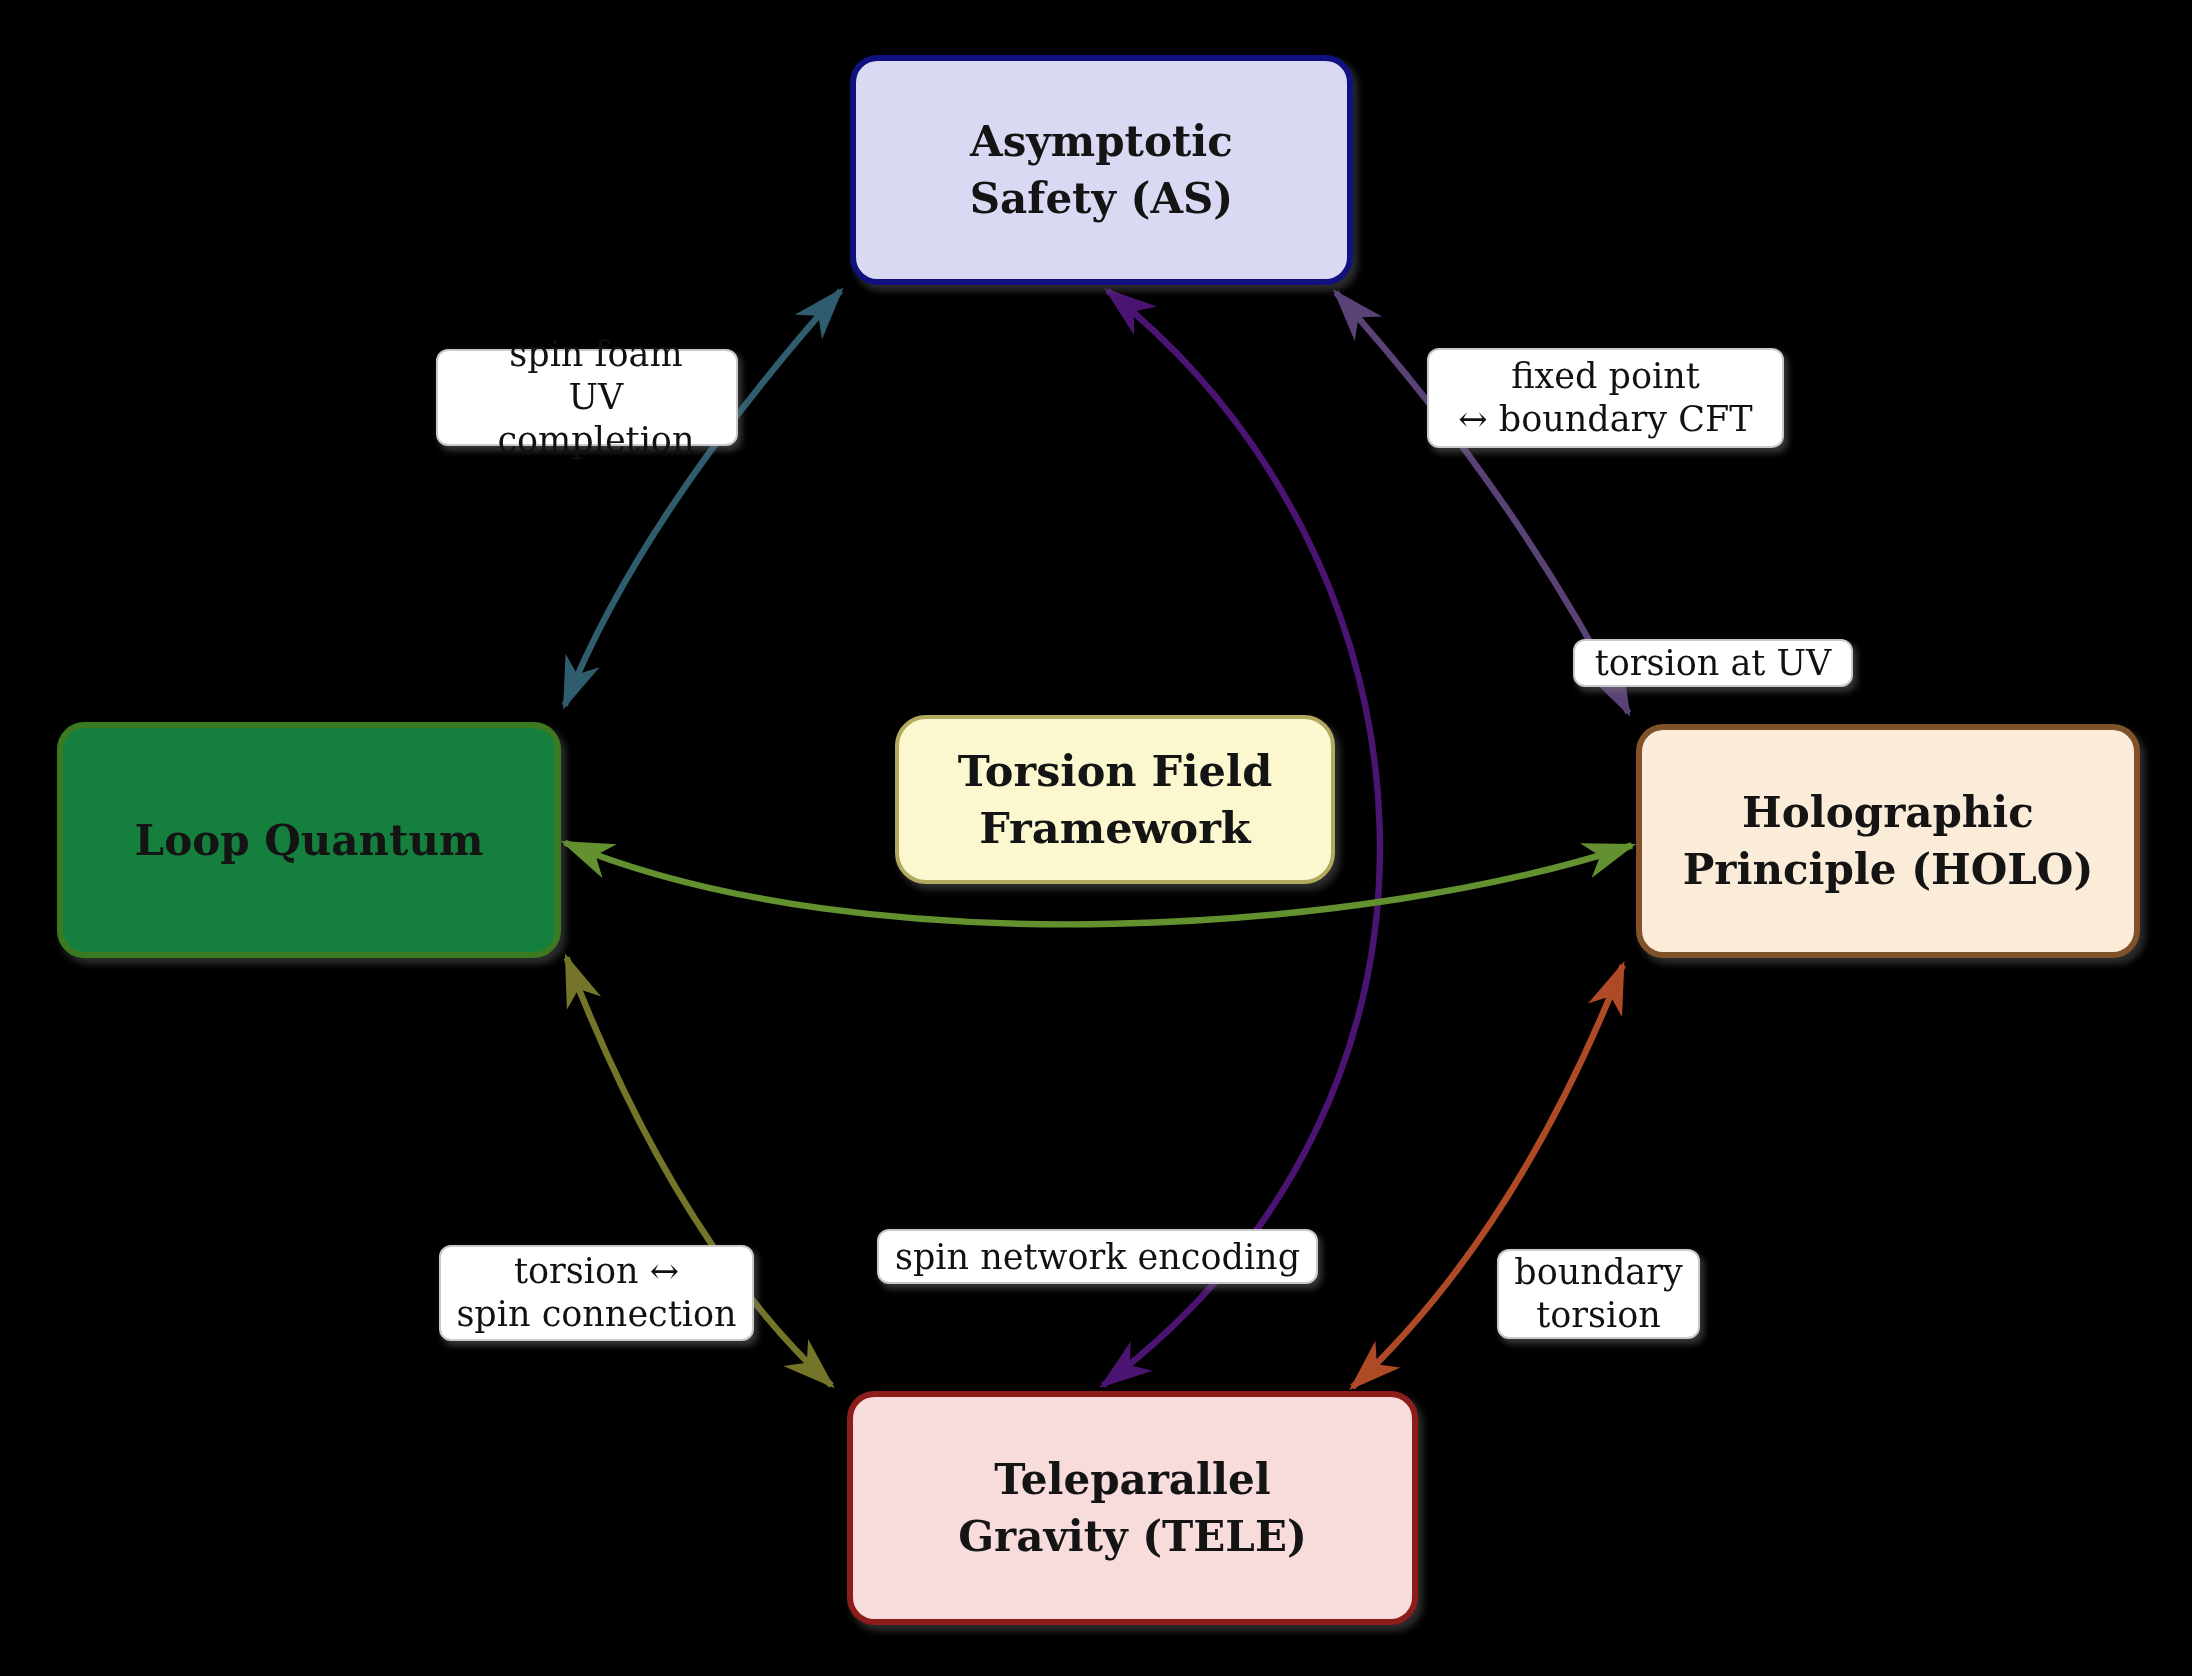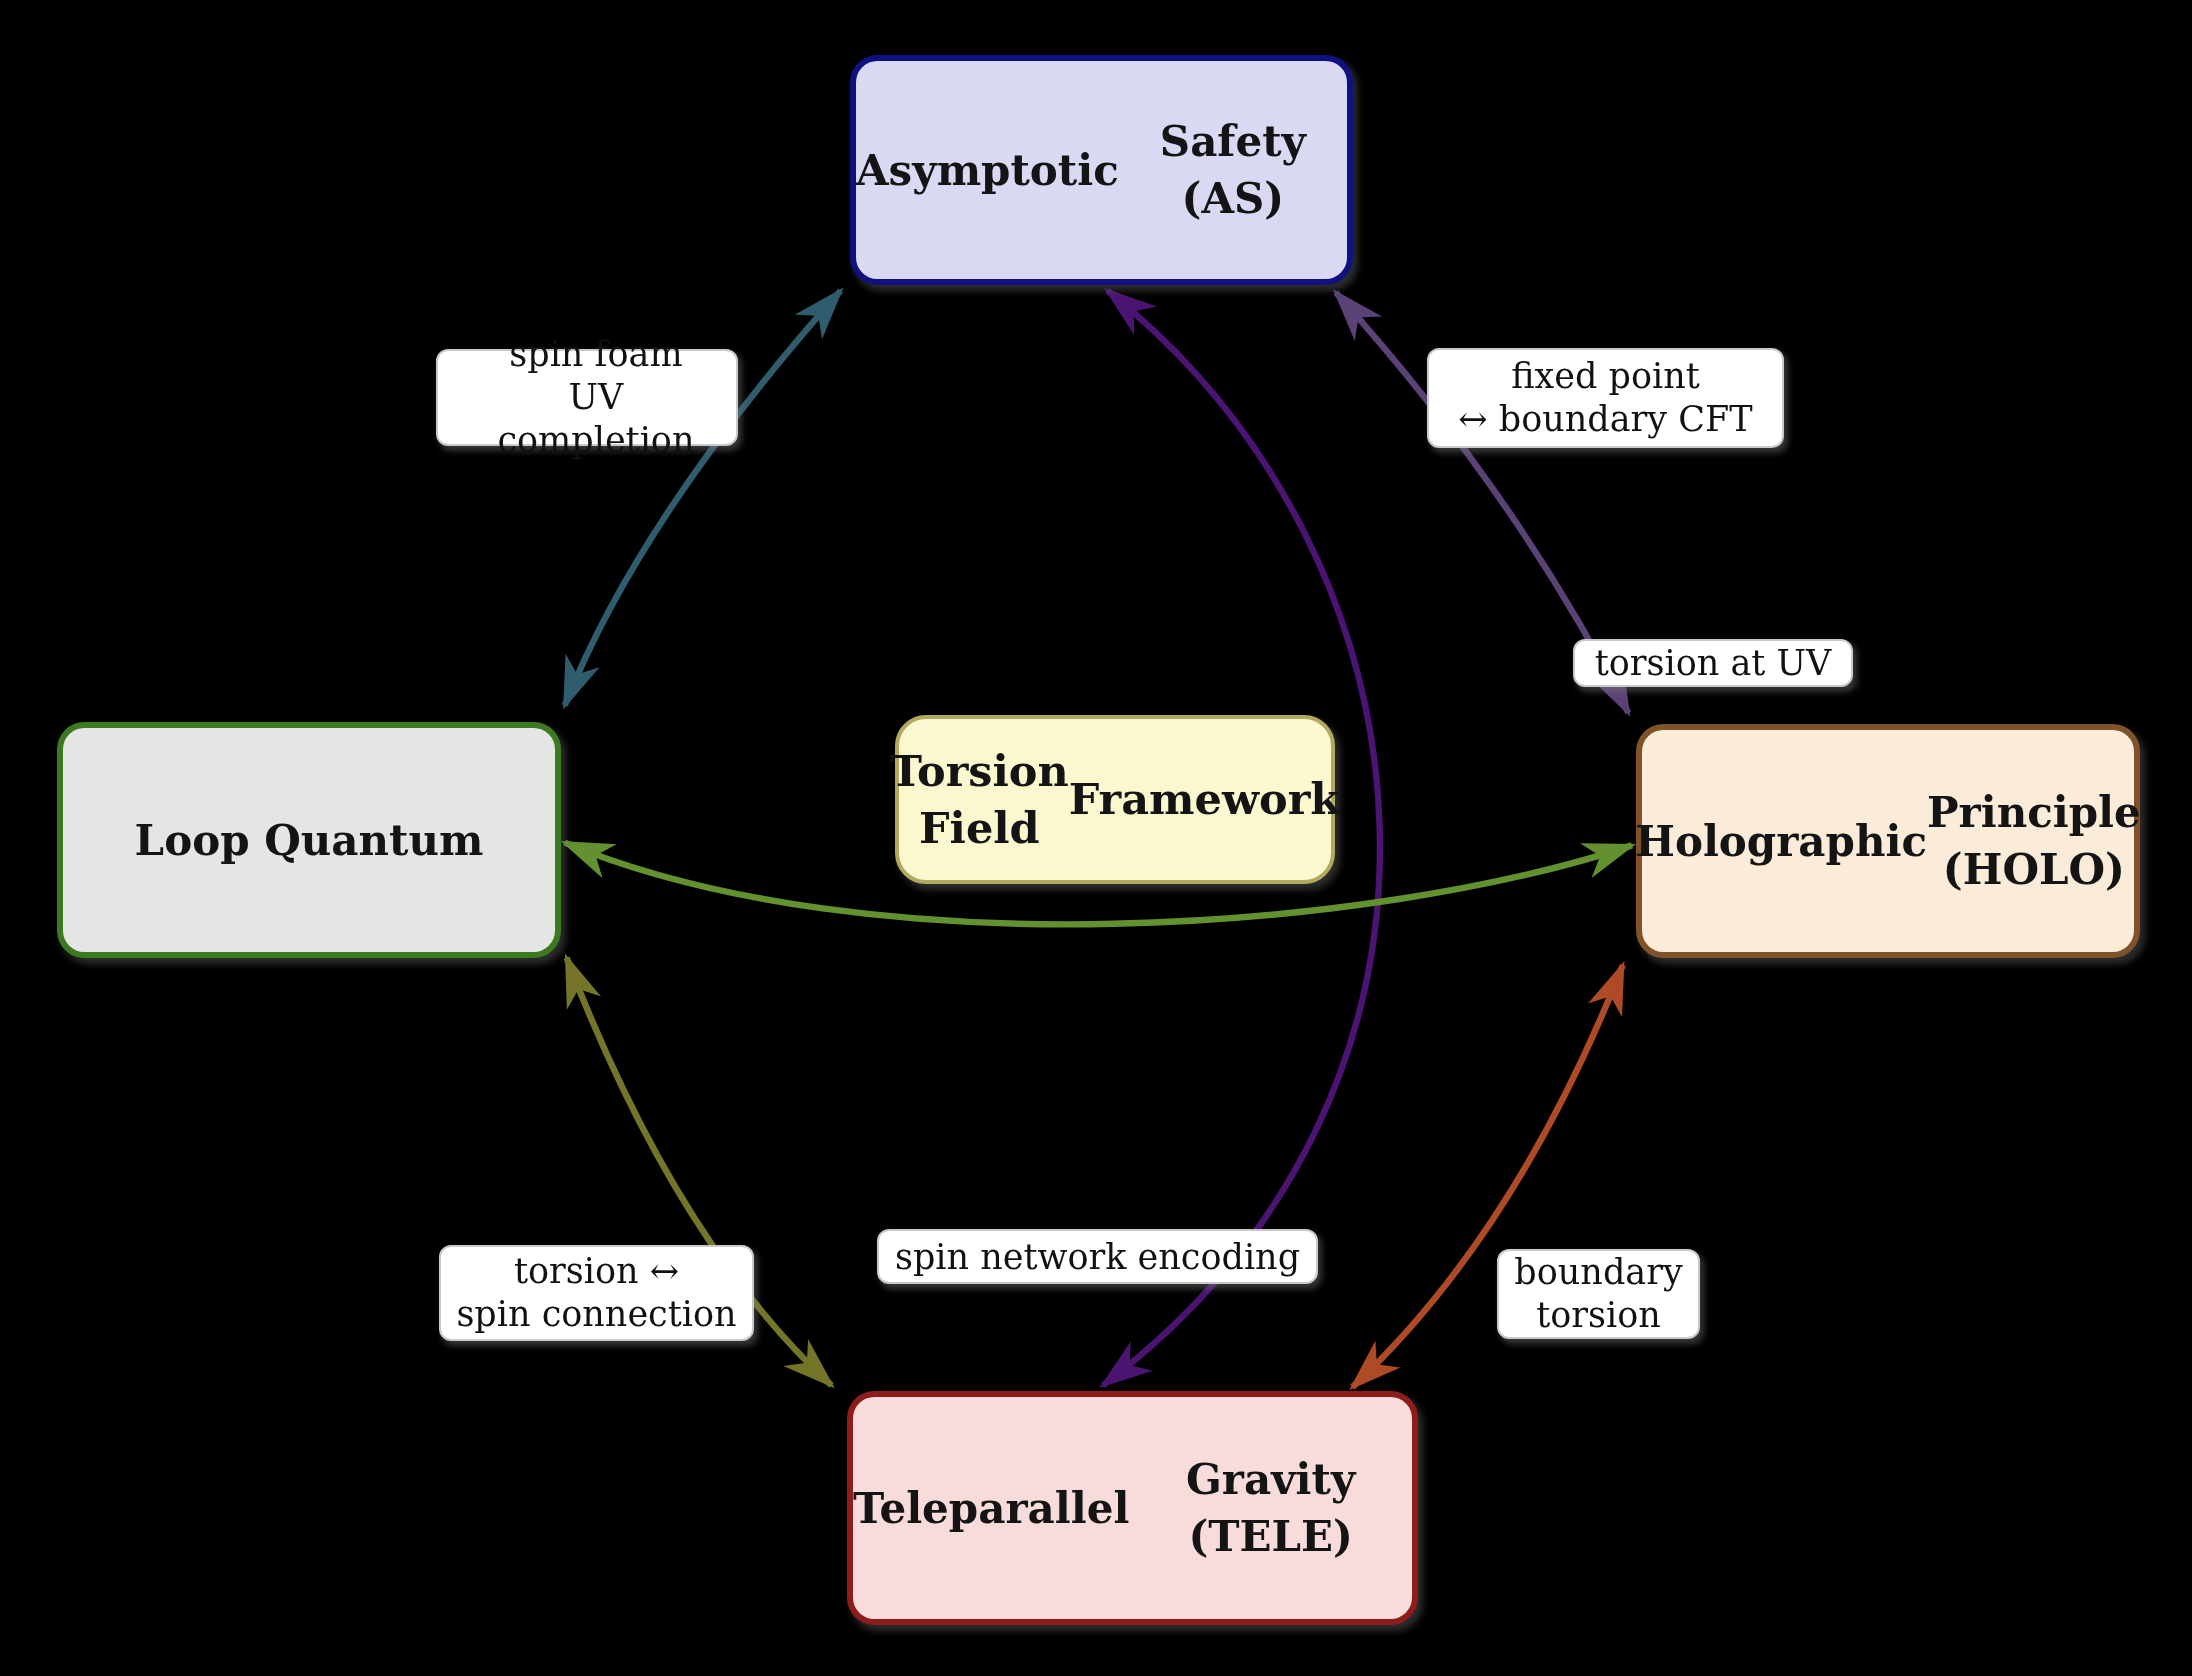--- a/index.html
+++ b/index.html
@@ -4,21 +4,21 @@
 <style>
   html,body{margin:0;padding:0;background:#000;}
   body{
     width:2193px;height:1677px;position:relative;overflow:hidden;
     font-family:"DejaVu Serif","Liberation Serif",serif;
   }
   #edge-layer{position:absolute;left:0;top:0;width:2193px;height:1677px;z-index:1;}
   .node{
     position:absolute;z-index:2;box-sizing:border-box;
     border-style:solid;border-width:6.4px;border-radius:27.4px;
-    display:flex;align-items:center;justify-content:center;
+    display:flex;flex-direction:column;align-items:center;justify-content:center;
     text-align:center;color:#141414;font-weight:bold;font-size:42px;line-height:57px;
     box-shadow:4.6px 5.5px 7.3px rgba(110,110,110,.40);
   }
   .edge-label{
     position:absolute;z-index:3;box-sizing:border-box;
     background:#fff;border:2.7px solid #c9c9c9;border-radius:12px;
     display:flex;flex-direction:column;align-items:center;justify-content:center;
     text-align:center;color:#111;font-size:35px;line-height:43px;
     box-shadow:3.7px 4.6px 6.4px rgba(120,120,120,.45);
     padding:1.8px 9.1px;
@@ -61,21 +61,21 @@
   <path d="M 620 1048 Q 740 1360 910 1516" fill="none" stroke-width="7" marker-start="url(#m-olive)" marker-end="url(#m-olive)" stroke="#75752a"></path>
 
   <path d="M 1480 1518 Q 1660 1350 1776 1056" fill="none" stroke-width="7" marker-start="url(#m-red)" marker-end="url(#m-red)" stroke="#ae4a26"></path>
 </svg>
 
 <div class="node" style="left: 850px; top: 55px; width: 503px; height: 230px; background-color: rgb(217, 217, 244); border-color: rgb(16, 16, 126);">
   <div>Asymptotic</div>
   <div>Safety (AS)</div>
 </div>
 
-<div class="node" style="left: 57px; top: 722px; width: 504px; height: 236px; background-color: #e5e5e5; border-color: rgb(60, 122, 33);">
+<div class="node" style="left: 57px; top: 722px; width: 504px; height: 236px; background-color: #15803d; border-color: rgb(60, 122, 33);">
   <div>Loop Quantum</div>
 </div>
 
 <div class="node" style="left: 1636px; top: 724px; width: 504px; height: 234px; background-color: rgb(250, 236, 216); border-color: rgb(128, 82, 42);">
   <div>Holographic</div>
   <div>Principle (HOLO)</div>
 </div>
 
 <div class="node" style="left: 847px; top: 1391px; width: 571px; height: 234px; background-color: rgb(248, 219, 219); border-color: rgb(140, 29, 27);">
   <div>Teleparallel</div>

